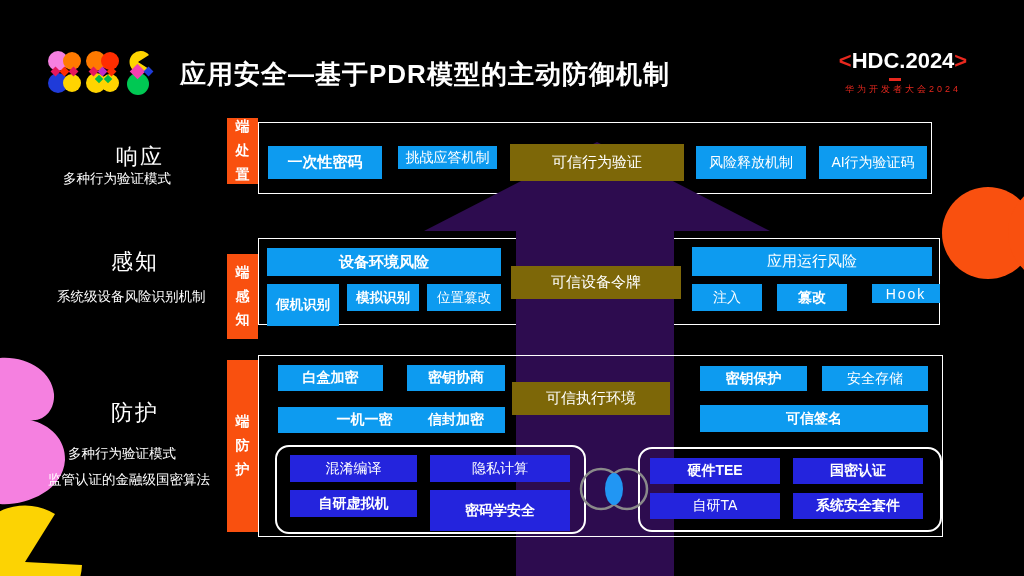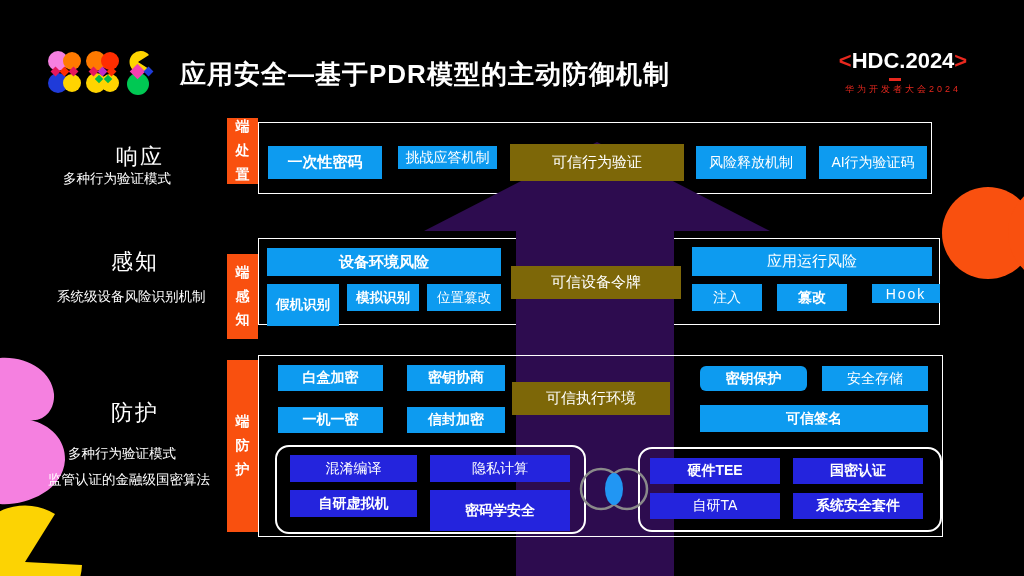--- a/index.html
+++ b/index.html
@@ -125,24 +125,24 @@
 
 <div class="rowtitle" style="left:95px;top:398px;width:80px;">防护</div>
 <div class="rowdesc" style="left:68px;top:445px;">多种行为验证模式</div>
 <div class="rowdesc" style="left:48px;top:471px;">监管认证的金融级国密算法</div>
 <div class="tab" style="left:227px;top:360px;height:172px;">
     <span class="tabtext">端防护</span>
   </div>
 
 <div class="btn" style="left:278px;top:365px;width:105px;height:26px;">白盒加密</div>
 <div class="btn" style="left:407px;top:365px;width:98px;height:26px;">密钥协商</div>
-<div class="btn" style="left:278px;top:407px;width:105px;height:26px;">一机一密</div>
+<div class="btn" style="left:278px;top:407px;width:105px;height:26px;padding-left:34px;">一机一密</div>
 <div class="btn" style="left:407px;top:407px;width:98px;height:26px;">信封加密</div>
 <div class="btn gold" style="left:512px;top:382px;width:158px;height:33px;">可信执行环境</div>
-<div class="btn" style="left:700px;top:366px;width:107px;height:25px;border-radius:6px;">密钥保护</div>
+<div class="btn" style="left:700px;top:366px;width:107px;height:25px;">密钥保护</div>
 <div class="btn lt" style="left:822px;top:366px;width:106px;height:25px;">安全存储</div>
 <div class="btn" style="left:700px;top:405px;width:228px;height:27px;">可信签名</div>
 
 <div class="subbox" style="left:275px;top:445px;width:307px;height:85px;"></div>
 <div class="btn royal lt" style="left:290px;top:455px;width:127px;height:27px;">混淆编译</div>
 <div class="btn royal lt" style="left:430px;top:455px;width:140px;height:27px;">隐私计算</div>
 <div class="btn royal" style="left:290px;top:490px;width:127px;height:27px;">自研虚拟机</div>
 <div class="btn royal" style="left:430px;top:490px;width:140px;height:41px;">密码学安全</div>
 
 <svg class="venn" width="78" height="50" style="left:575px;top:464px;" viewBox="0 0 78 50">

